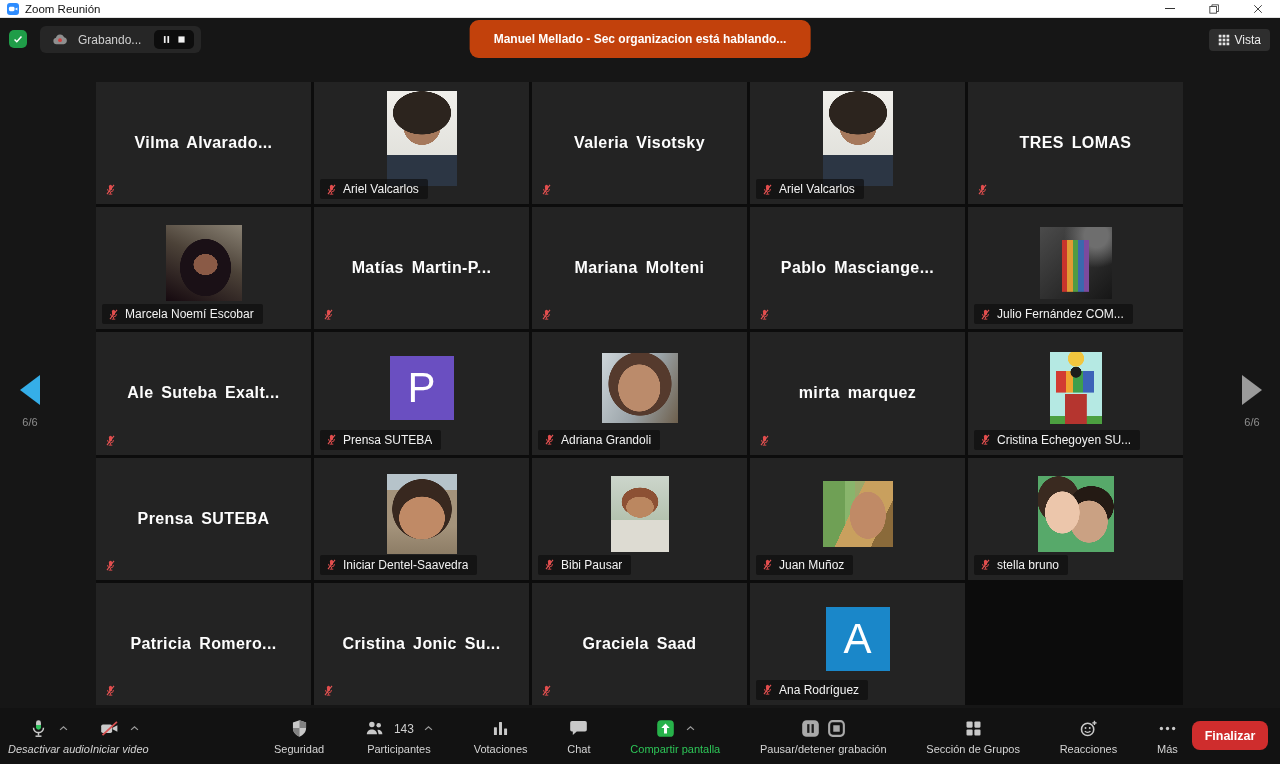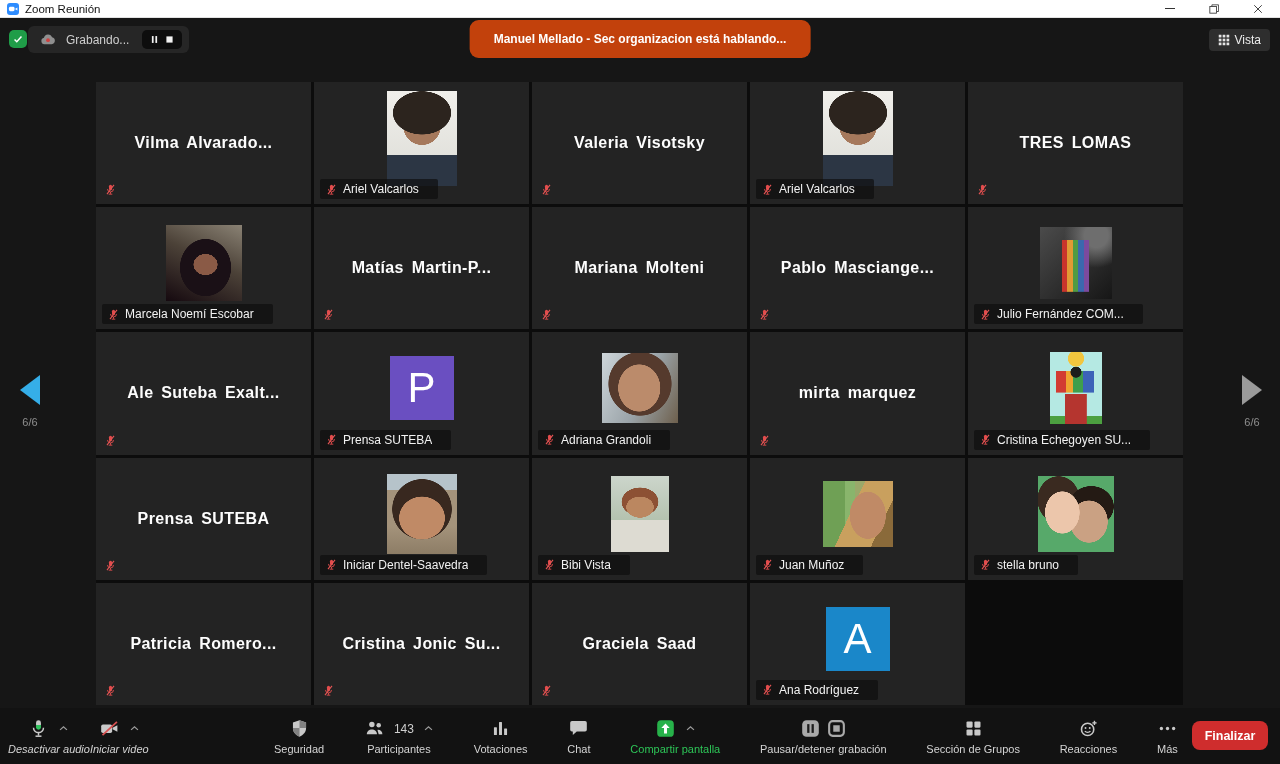--- a/index.html
+++ b/index.html
@@ -30,21 +30,21 @@
   .main { position:absolute; top:18px; left:0; right:0; bottom:0; background:#161616; }
 
   
   .shield-badge {
     position:absolute; left:9px; top:12px; width:18px; height:18px;
     background:#1f9d48; border-radius:5px;
     display:flex; align-items:center; justify-content:center;
   }
   .shield-badge svg { width:12px; height:12px; display:block; }
   .rec-pill {
-    position:absolute; left:28px; top:8px; height:27px;
+    position:absolute; left:40px; top:8px; height:27px;
     background:#262626; border-radius:6px;
     display:flex; align-items:center; gap:9px; padding:0 7px 0 11px;
   }
   .rec-cloud svg { width:18px; height:18px; display:block; }
   .rec-label { font-size:12px; color:#cfcfcf; }
   .rec-controls {
     display:flex; align-items:center; gap:4px;
     background:#0d0d0d; border-radius:5px; padding:4px 7px; margin-left:4px;
   }
   .rec-btn { display:block; }
@@ -79,21 +79,21 @@
     text-align:center; padding:0 10px; word-spacing:3px;
   }
   .tile-photo, .tile-avatar { transform:translateY(-5px); }
   .tile-avatar {
     width:64px; height:64px; color:#fff; font-size:42px; font-weight:400;
     display:flex; align-items:center; justify-content:center;
   }
   .tile-chip {
     position:absolute; left:6px; bottom:5px;
     display:flex; align-items:center; gap:5px;
-    background:rgba(12,12,12,.65); padding:3px 19px 3px 5px; border-radius:2px;
+    background:rgba(12,12,12,.65); padding:3px 9px 3px 5px; border-radius:2px;
     font-size:12px; color:#f2f2f2; white-space:nowrap; max-width:95%;
   }
   .tile-chip.bare { background:transparent; padding:0; left:8px; bottom:8px; }
   .mic-muted { width:13px; height:13px; display:block; flex:none; }
   .mic-muted svg { width:100%; height:100%; display:block; }
   .chip-name { overflow:hidden; text-overflow:ellipsis; }
 
   
   .photo-ariel{width:70px;height:95px;background:
     radial-gradient(ellipse 42% 23% at 50% 23%,#2c241e 98%,transparent 100%),
@@ -570,21 +570,21 @@
     <div class="tile-chip">
       <span class="mic-muted">
               <svg viewBox="0 0 24 24">
                 <rect x="9.2" y="3" width="5.6" height="10.5" rx="2.8" fill="#e24c4c"></rect>
                 <path d="M6.5 11a5.5 5.5 0 0 0 11 0" fill="none" stroke="#e24c4c" stroke-width="1.7"></path>
                 <line x1="12" y1="16.5" x2="12" y2="20" stroke="#e24c4c" stroke-width="1.7"></line>
                 <line x1="8.7" y1="20.6" x2="15.3" y2="20.6" stroke="#e24c4c" stroke-width="1.7"></line>
                 <line x1="5.5" y1="20.5" x2="18.5" y2="3.5" stroke="#e85555" stroke-width="1.9"></line>
               </svg>
             </span>
-      <span class="chip-name">Bibi Vista</span>
+      <span class="chip-name">Bibi Pausar</span>
     </div>
   </div>
 
   <div class="tile">
 
     <div class="tile-photo photo-juan"></div>
 
     <div class="tile-chip">
       <span class="mic-muted">
               <svg viewBox="0 0 24 24">

